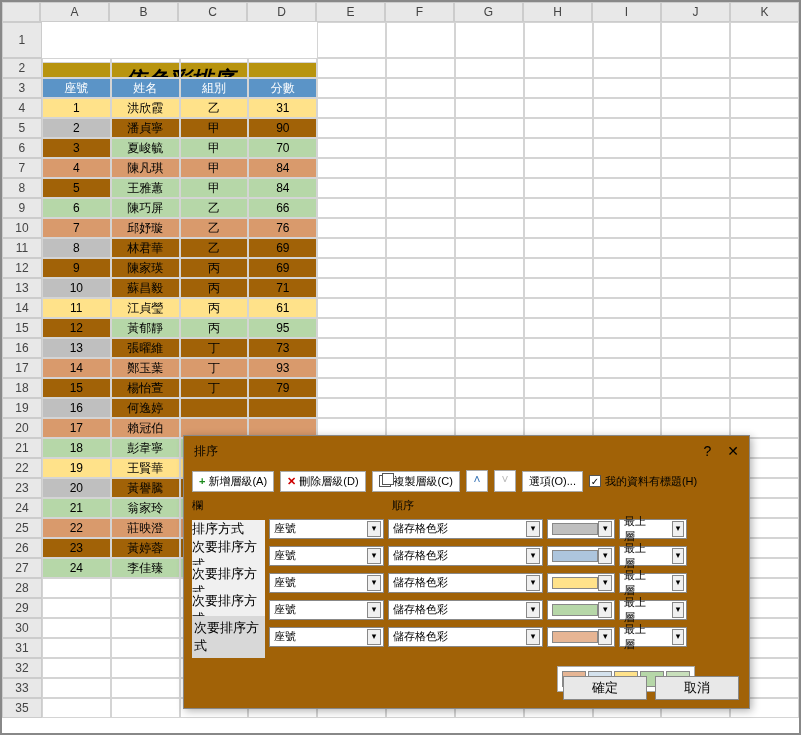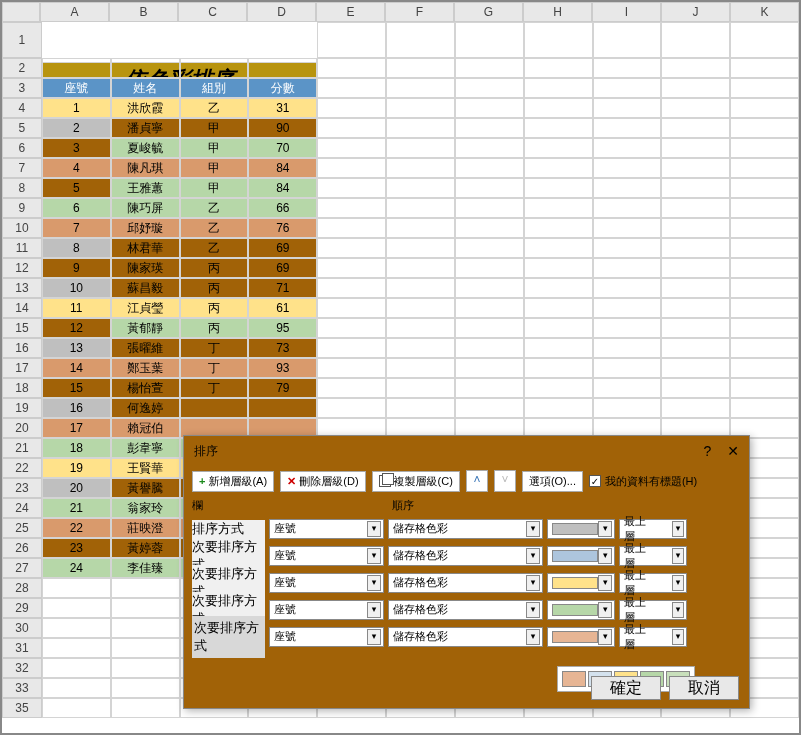--- a/index.html
+++ b/index.html
@@ -37,21 +37,21 @@
 .sr-label.sel-row { background: #d8d8d8; padding: 3px 2px; }
 .combo { border: 1px solid #888; background: #fff; height: 20px; display: flex; align-items: center; justify-content: space-between; padding: 0 2px 0 4px; font-size: 11px; }
 .combo-btn { width: 14px; height: 16px; border: 1px solid #888; background: #f0f0f0; text-align: center; line-height: 12px; font-size: 9px; }
 .c1 { width: 115px; } .c2 { width: 155px; } .c3 { width: 68px; } .c4 { width: 68px; gap: 21px; }
 .swatch { width: 48px; height: 12px; border: 1px solid #888; }
 .sw-gray { background: #bfbfbf; } .sw-blue { background: #adc5dd; } .sw-yellow { background: #ffe28a; }
 .sw-green { background: #b6d7a8; } .sw-orange { background: #e6b594; }
 .palette { display: flex; gap: 2px; padding: 4px; border: 1px solid #aaa; background: #fff; position: absolute; left: 373px; top: 230px; }
 .palette .ps { width: 24px; height: 16px; border: 1px solid #888; }
 .dlg-btns { position: absolute; right: 10px; bottom: 8px; display: flex; gap: 8px; }
-.dlg-btn { width: 70px; height: 24px; border: 1px solid #888; background: #e8e8e8; text-align: center; line-height: 22px; cursor: pointer; font-size: 16px; }
+.dlg-btn { width: 84px; height: 24px; border: 1px solid #888; background: #e8e8e8; text-align: center; line-height: 22px; cursor: pointer; font-size: 13px; }
 .icon-copy { display: inline-block; width: 12px; height: 12px; border: 1px solid #555; position: relative; }
 .icon-copy::after { content: ''; position: absolute; width: 10px; height: 10px; border: 1px solid #555; left: 2px; top: -3px; background: #fff; }
 </style>
 </head>
 <body>
 
 <div class="sheet">
   <div class="col-headers">
     <div class="corner"></div>
     <div id="colh" style="display: flex;">

